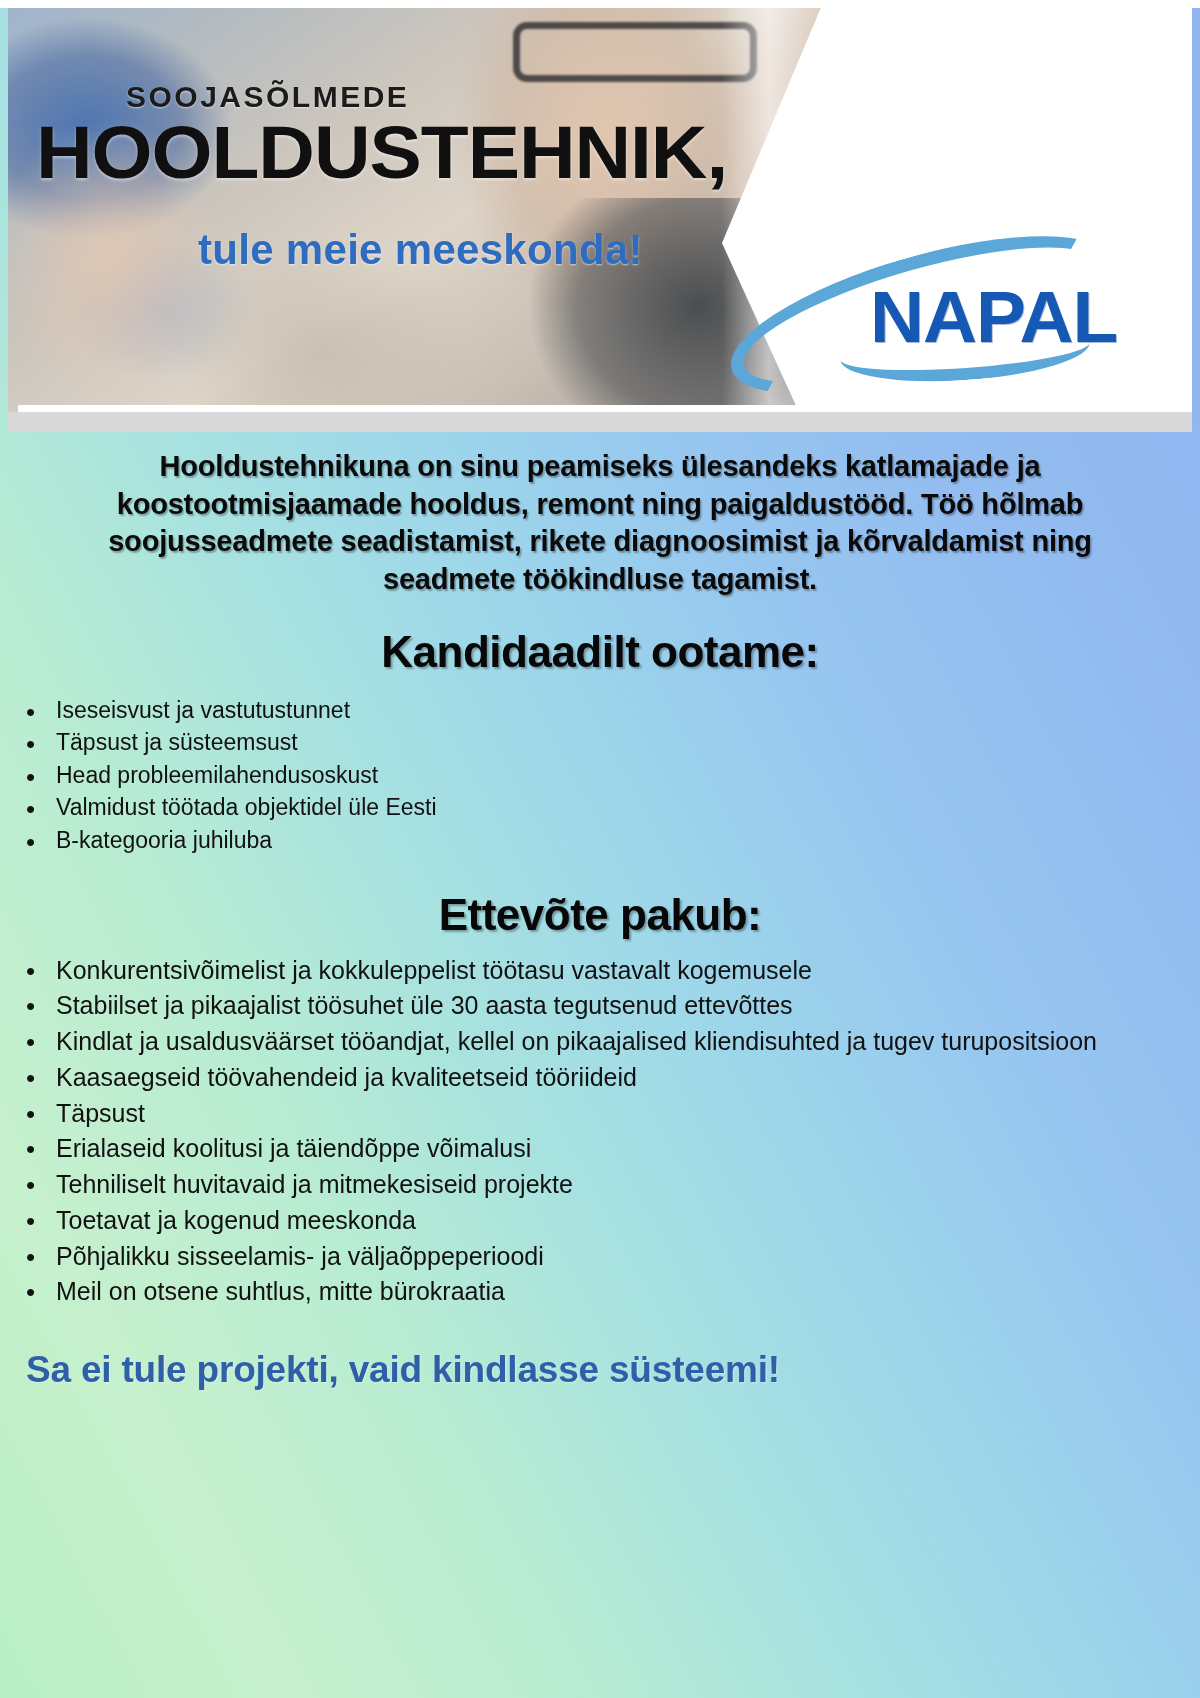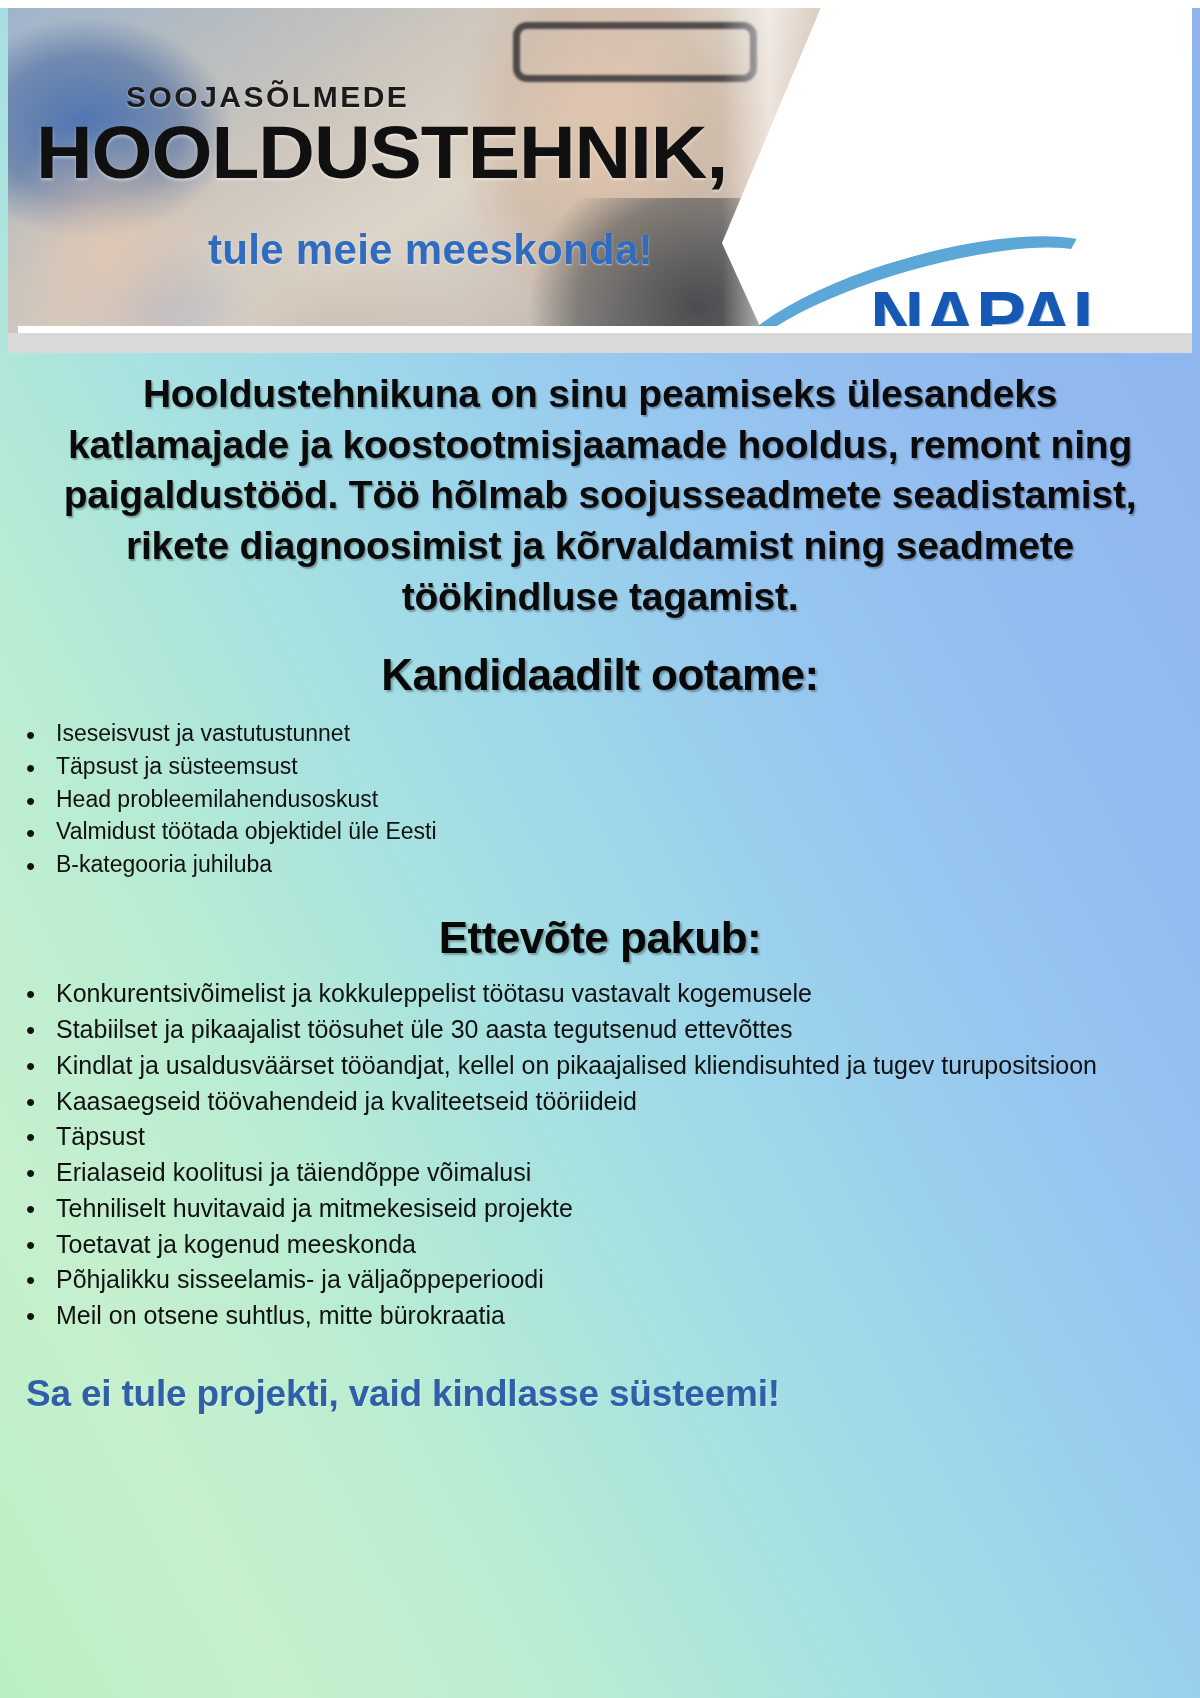--- a/index.html
+++ b/index.html
@@ -30,21 +30,21 @@
         #97c7ef 64%,
         #93bdf0 76%,
         #90b7ef 88%,
         #8fb4ee 100%);
   }
 
   
   .hero {
     position: relative;
     margin: 8px 8px 8px 8px;
-    height: 345px;
+    height: 424px;
     overflow: hidden;
     background: #cfcbc6;
   }
   .hero-photo {
     position: absolute;
     inset: 0;
     
     background:
       radial-gradient(ellipse 230px 300px at 860px 150px, rgba(226,198,178,0.95) 0%, rgba(214,186,166,0.7) 45%, rgba(0,0,0,0) 72%),
       radial-gradient(ellipse 200px 260px at 600px 120px, rgba(224,196,172,0.92) 0%, rgba(206,178,156,0.55) 50%, rgba(0,0,0,0) 78%),
@@ -117,21 +117,21 @@
     line-height: 1.0;
     font-weight: 700;
     letter-spacing: -1px;
     color: #101010;
     transform: scaleX(1.06);
     transform-origin: left center;
     text-shadow: 0 2px 3px rgba(255,255,255,0.45);
   }
   .hero-sub {
     position: absolute;
-    left: 200px; top: 218px;
+    left: 190px; top: 218px;
     font-size: 42px;
     font-weight: 700;
     color: #2f6bbf;
     letter-spacing: 0.3px;
     text-shadow: 0 1px 2px rgba(255,255,255,0.6);
   }
 
   
   .logo {
     position: absolute;
@@ -183,21 +183,21 @@
 
   
   .content {
     position: relative;
     padding: 0 26px;
   }
 
   .intro {
     margin: 16px 22px 0 22px;
     text-align: center;
-    font-size: 39px;
+    font-size: 29px;
     line-height: 1.30;
     font-weight: 700;
     color: #0a0a0a;
     font-family: "Liberation Sans", sans-serif;
     letter-spacing: -0.2px;
     text-shadow: 1.5px 1.5px 1.5px rgba(0,0,0,0.30);
   }
 
   .section-heading {
     text-align: center;

